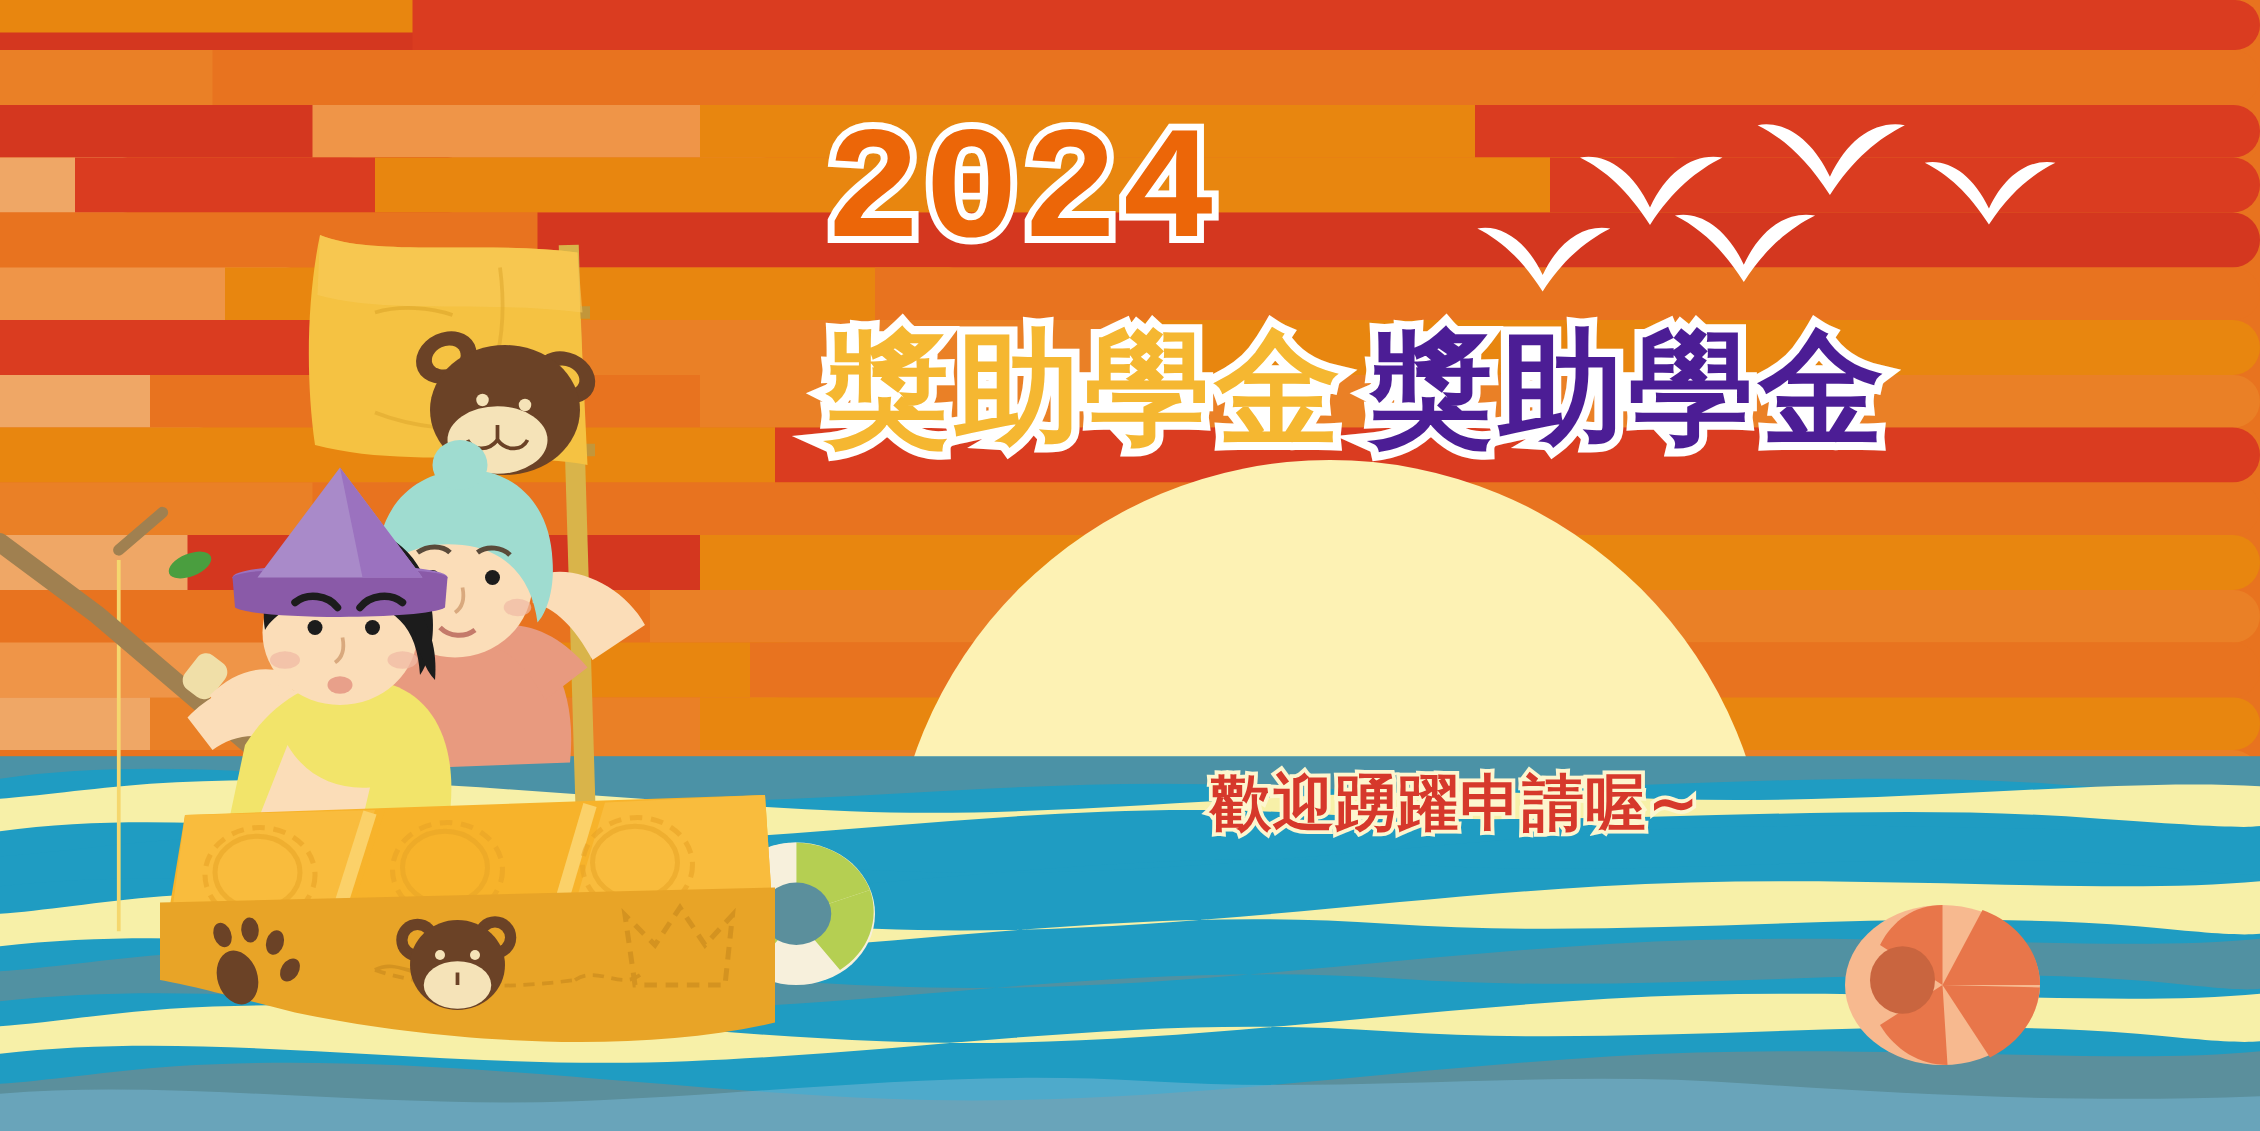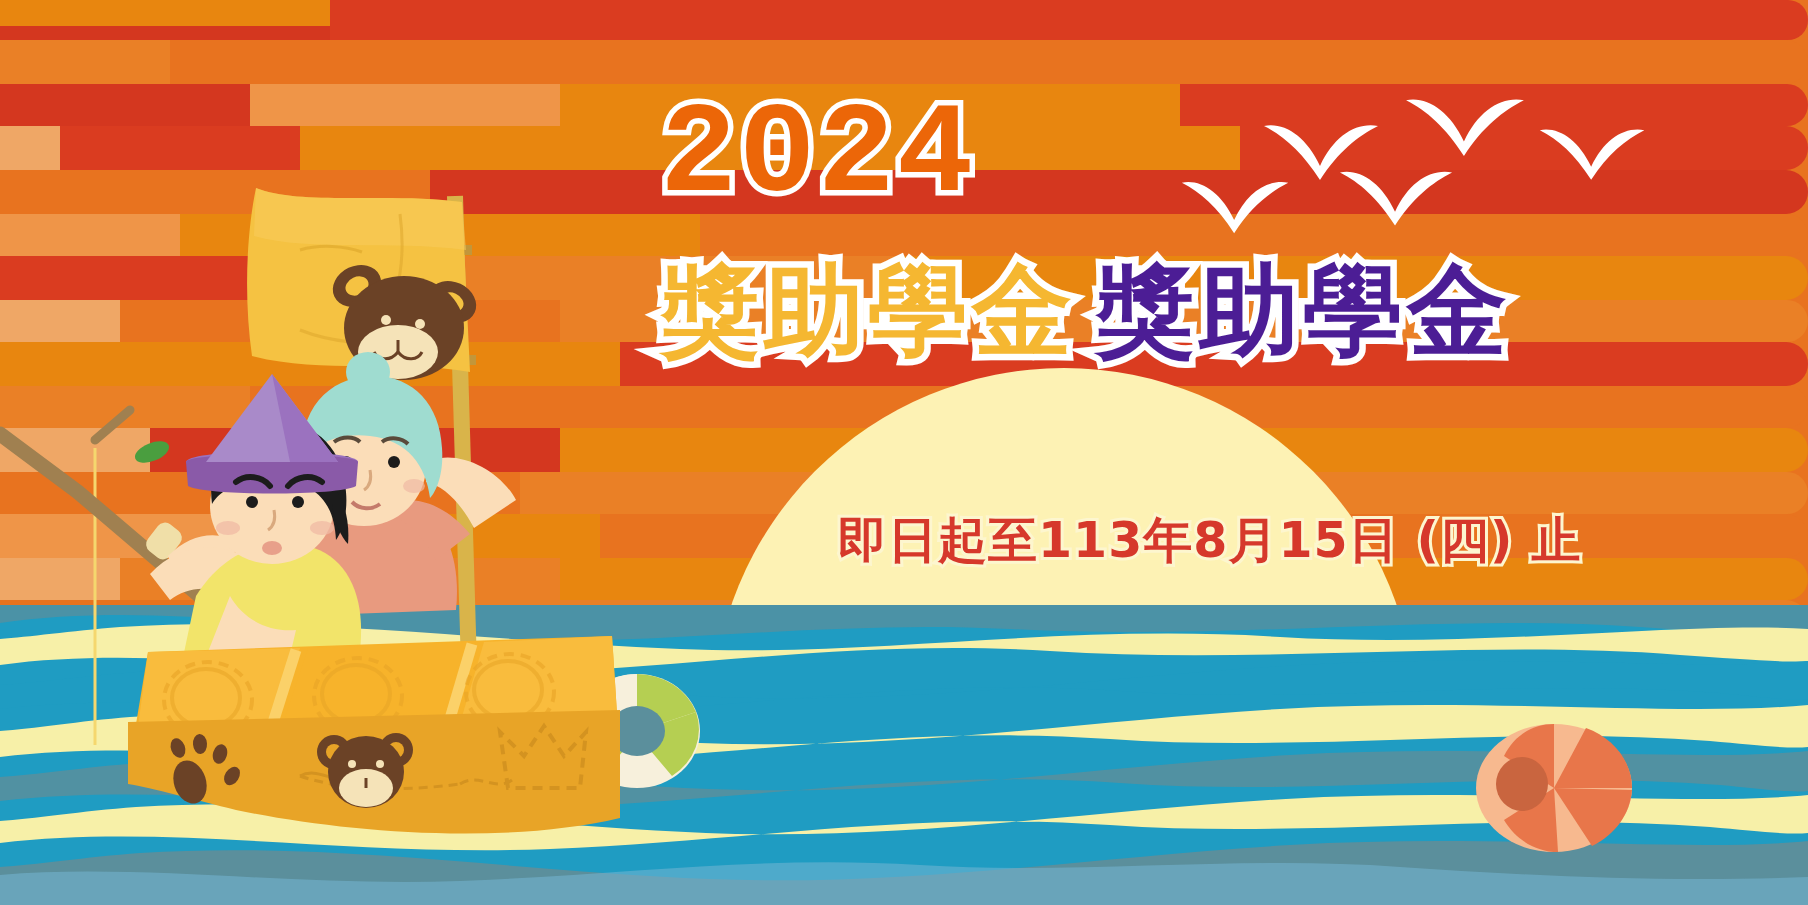--- a/index.html
+++ b/index.html
@@ -358,16 +358,16 @@
       </g>
     </svg>
   </div>
 
   <div class="year">2024</div>
 
   <div class="headline">
     <span class="seg-a">獎助學金</span><span class="seg-b">獎助學金</span>
   </div>
 
-  <div class="sub sub-1">即日起至113年8月15日 (四) 止</div>
-
+
+  <div class="sub sub-2">歡迎踴躍申請喔~</div>
 
 </div>
 
 </body></html>

